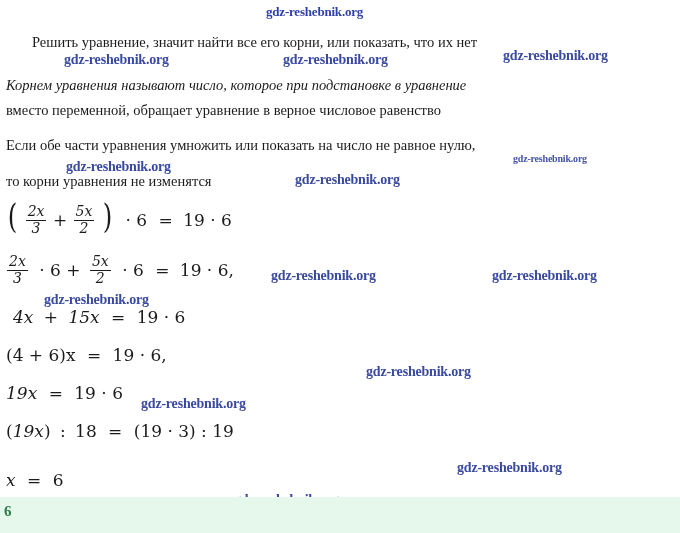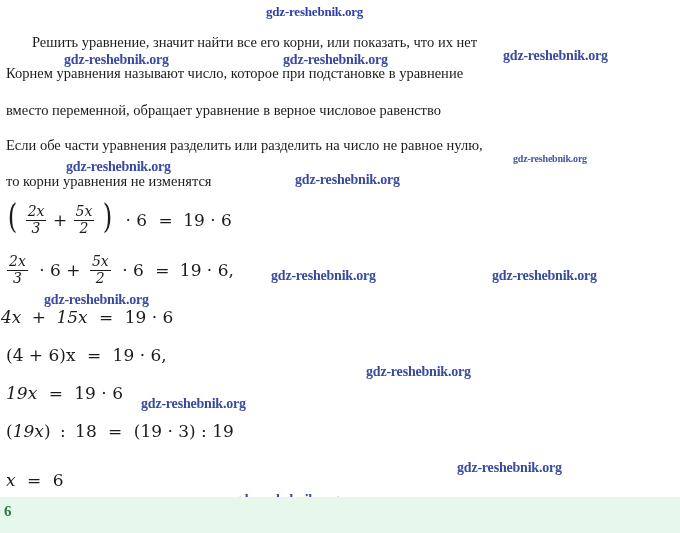--- a/index.html
+++ b/index.html
@@ -122,23 +122,23 @@
     <span class="wm body" style="left:44px;  top:292px;">gdz-reshebnik.org</span>
     <span class="wm body" style="left:366px; top:364px;">gdz-reshebnik.org</span>
     <span class="wm body" style="left:141px; top:396px;">gdz-reshebnik.org</span>
     <span class="wm body" style="left:457px; top:460px;">gdz-reshebnik.org</span>
     <span class="wm small" style="left:56px;  top:497px;">gdz-reshebnik.org</span>
     <span class="wm body" style="left:234px; top:492px;">gdz-reshebnik.org</span>
   </div>
 
   <div>
     <div class="tline" style="left:6px; top:34px;margin-left:26px;">Решить уравнение, значит найти все его корни, или показать, что их нет</div>
-    <div class="tline" style="left:6px; top:65px;">Корнем уравнения называют число, которое при подстановке в уравнение</div>
+    <div class="tline" style="left:6px; top:77px;font-style:italic;">Корнем уравнения называют число, которое при подстановке в уравнение</div>
     <div class="tline" style="left:6px; top:102px;">вместо переменной, обращает уравнение в верное числовое равенство</div>
-    <div class="tline" style="left:6px; top:137px;">Если обе части уравнения разделить или разделить на число не равное нулю,</div>
+    <div class="tline" style="left:6px; top:137px;">Если обе части уравнения умножить или показать на число не равное нулю,</div>
     <div class="tline" style="left:6px; top:173px;text-align:center;">то корни уравнения не изменятся</div>
   </div>
 
   <div>
 
     <div class="math" style="left:6px; top:205px;">
       <span class="paren">(</span>
       <span class="frac">
         <span class="num">2x</span>
         <span class="den">3</span>
@@ -162,21 +162,21 @@
       <span class="op" style="margin-left:5px;">· 6 +</span>
       <span class="frac" style="margin-left:4px;">
         <span class="num">5x</span>
         <span class="den">2</span>
       </span>
       <span class="op" style="margin-left:5px;">· 6</span>
       <span class="op" style="margin-left:6px;">=</span>
       <span class="op" style="margin-left:5px;">19 · 6,</span>
     </div>
 
-    <div class="math" style="left:1px; top:307px;">
+    <div class="math" style="left:13px; top:307px;">
       <span>4x</span>
       <span class="op" style="margin:0 5px;">+</span>
       <span>15x</span>
       <span class="op" style="margin:0 6px;">=</span>
       <span class="op">19 · 6</span>
     </div>
 
     <div class="math" style="left:6px; top:345px;">
       <span class="op">(4 + 6)x</span>
       <span class="op" style="margin:0 6px;">=</span>

